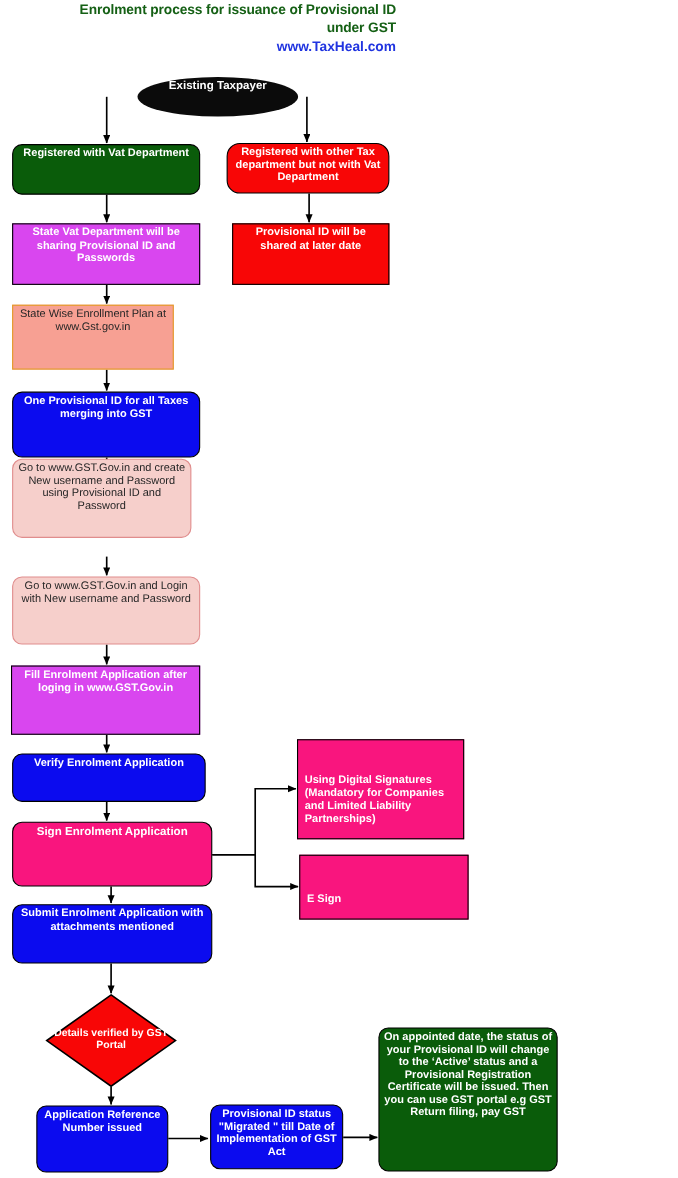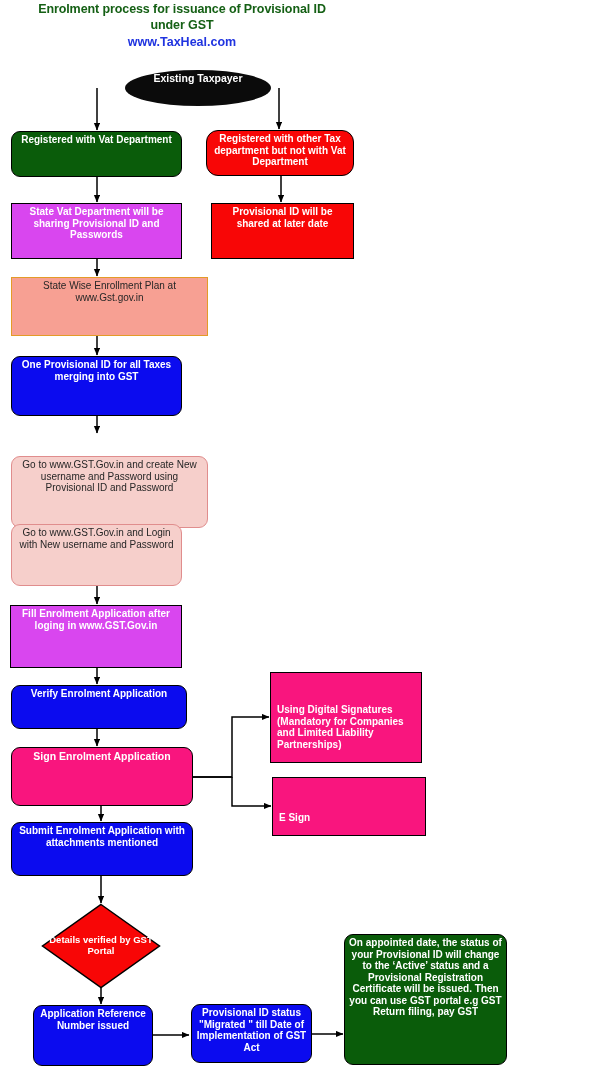--- a/index.html
+++ b/index.html
@@ -42,21 +42,21 @@
   .node span {
     display: block;
     width: 100%;
   }
   
   #title-block {
     position: absolute;
     left: 4px;
     top: 2px;
     width: 356px;
-    text-align: center;
+    text-align: right;
     z-index: 4;
   }
   #title-main {
     font-size: 12.5px;
     font-weight: bold;
     color: #156015;
     line-height: 1.25;
     letter-spacing: -0.1px;
   }
   #title-site {
@@ -238,29 +238,29 @@
   </div>
 
   <div class="node rect-blue" style="left:11px; top:203px; width:171px; height:56px;">
     <span>State Vat Department will be sharing Provisional ID and Passwords</span>
   </div>
 
   <div class="node rect-red" style="left:211px; top:203px; width:143px; height:56px;">
     <span>Provisional ID  will be shared at later date</span>
   </div>
 
-  <div class="node rect-salmon" style="left:11px; top:277px; width:197px; height:59px;">
+  <div class="node rect-salmon" style="left:11px; top:277px; width:147px; height:59px;">
     <span>State Wise Enrollment Plan at www.Gst.gov.in</span>
   </div>
 
   <div class="node rounded-blue" style="left:11px; top:356px; width:171px; height:60px;">
     <span>One Provisional ID for all Taxes merging into GST</span>
   </div>
 
-  <div class="node rounded-pink" style="left:11px; top:456px; width:197px; height:72px;">
+  <div class="node rounded-pink" style="left:11px; top:417px; width:163px; height:72px;">
     <span>Go to www.GST.Gov.in and create New username and Password using Provisional ID and Password</span>
   </div>
 
   <div class="node rounded-pink" style="left:11px; top:524px; width:171px; height:62px;">
     <span>Go to www.GST.Gov.in and Login with New username and Password</span>
   </div>
 
   <div class="node rect-blue" style="left:10px; top:605px; width:172px; height:63px;">
     <span>Fill Enrolment Application after loging in www.GST.Gov.in</span>
   </div>

